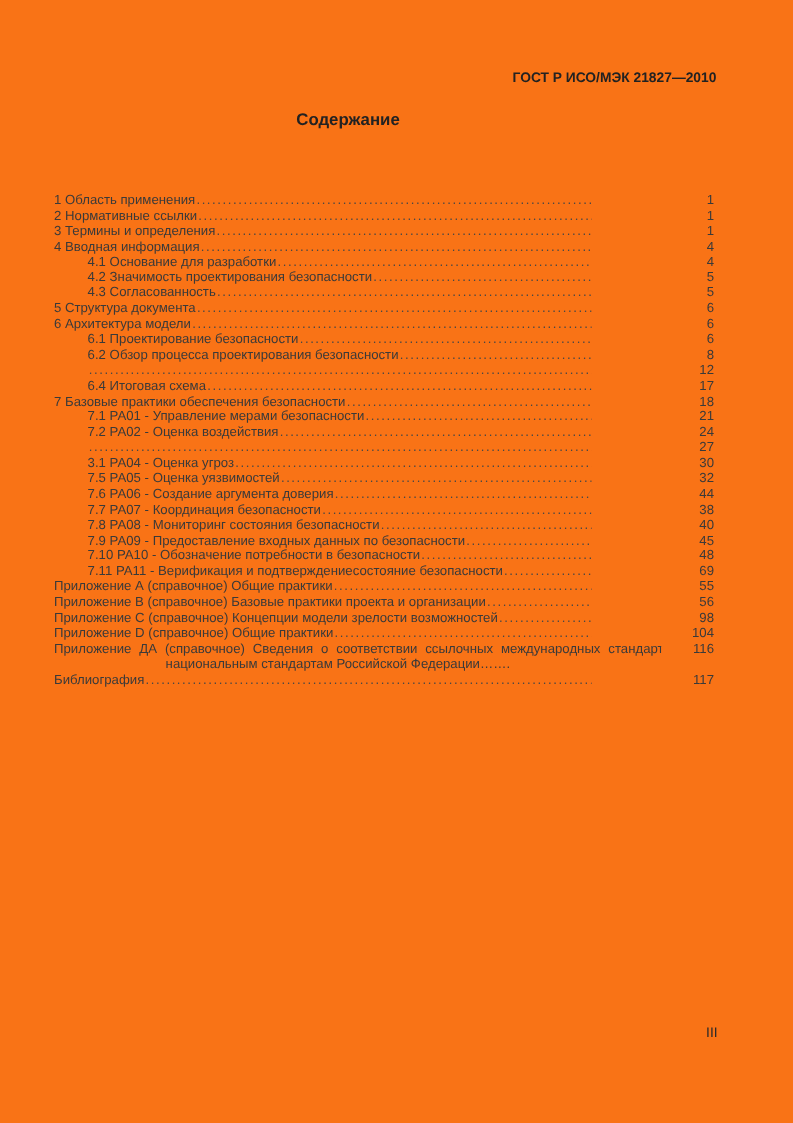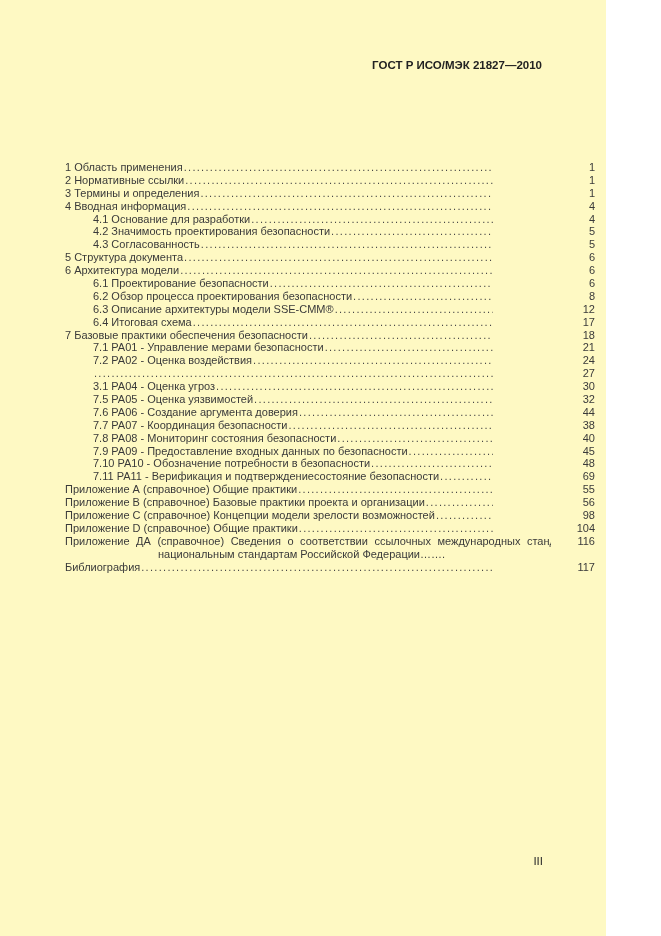--- a/index.html
+++ b/index.html
@@ -2,23 +2,23 @@
 <html><head>
 <meta charset="utf-8">
 <style>
   html, body {
     margin: 0;
     padding: 0;
     background: #ffffff;
   }
   .sheet {
     position: relative;
-    width: 606px;
+    width: 661px;
     height: 936px;
-    background: #fef9c3;
+    background: #f97316;
     overflow: hidden;
     font-family: "Liberation Sans", sans-serif;
     color: #333333;
   }
   .doc-header {
     position: absolute;
     top: 59px;
     right: 64px;
     font-size: 11.5px;
     font-weight: bold;
@@ -43,21 +43,20 @@
     width: 550px;
     font-size: 11px;
     color: #3a3a3a;
   }
   .toc-row {
     display: flex;
     align-items: baseline;
     height: 12.9px;
     line-height: 12.9px;
     white-space: nowrap;
-    margin-left: 20px;
   }
   .toc-row.indent1 { padding-left: 28px; justify-content: center; }
   .toc-row.indent2 { padding-left: 93px; }
   .entry-text { flex: 0 0 auto; }
   .toc-row.justify .entry-text {
     flex: 1 1 auto;
     overflow: hidden;
     word-spacing: 3.5px;
   }
   .dot-leader {
@@ -85,20 +84,21 @@
     font-size: 11.5px;
     color: #2a2a2a;
   }
 </style>
 </head>
 <body>
 
 <div class="sheet">
   <div class="doc-header">ГОСТ Р ИСО/МЭК 21827—2010</div>
 
+  <h1 class="doc-title">Содержание</h1>
 
   <div class="toc" id="toc">
       <div class="toc-row">
         <span class="entry-text">1 Область применения</span>
         <span class="dot-leader">........................................................................................................................................................................................................</span>
         <span class="page-num">1</span>
       </div>
       <div class="toc-row">
         <span class="entry-text">2 Нормативные ссылки</span>
         <span class="dot-leader">........................................................................................................................................................................................................</span>
@@ -143,21 +143,20 @@
         <span class="entry-text">6.1 Проектирование безопасности </span>
         <span class="dot-leader">........................................................................................................................................................................................................</span>
         <span class="page-num">6</span>
       </div>
       <div class="toc-row indent1">
         <span class="entry-text">6.2 Обзор процесса проектирования безопасности </span>
         <span class="dot-leader">........................................................................................................................................................................................................</span>
         <span class="page-num">8</span>
       </div>
       <div class="toc-row indent1">
-        <span class="entry-text">6.3 Описание архитектуры модели SSE-CMM®</span>
         <span class="dot-leader">........................................................................................................................................................................................................</span>
         <span class="page-num">12</span>
       </div>
       <div class="toc-row indent1">
         <span class="entry-text">6.4 Итоговая схема</span>
         <span class="dot-leader">........................................................................................................................................................................................................</span>
         <span class="page-num">17</span>
       </div>
       <div class="toc-row">
         <span class="entry-text">7 Базовые практики обеспечения безопасности</span>

